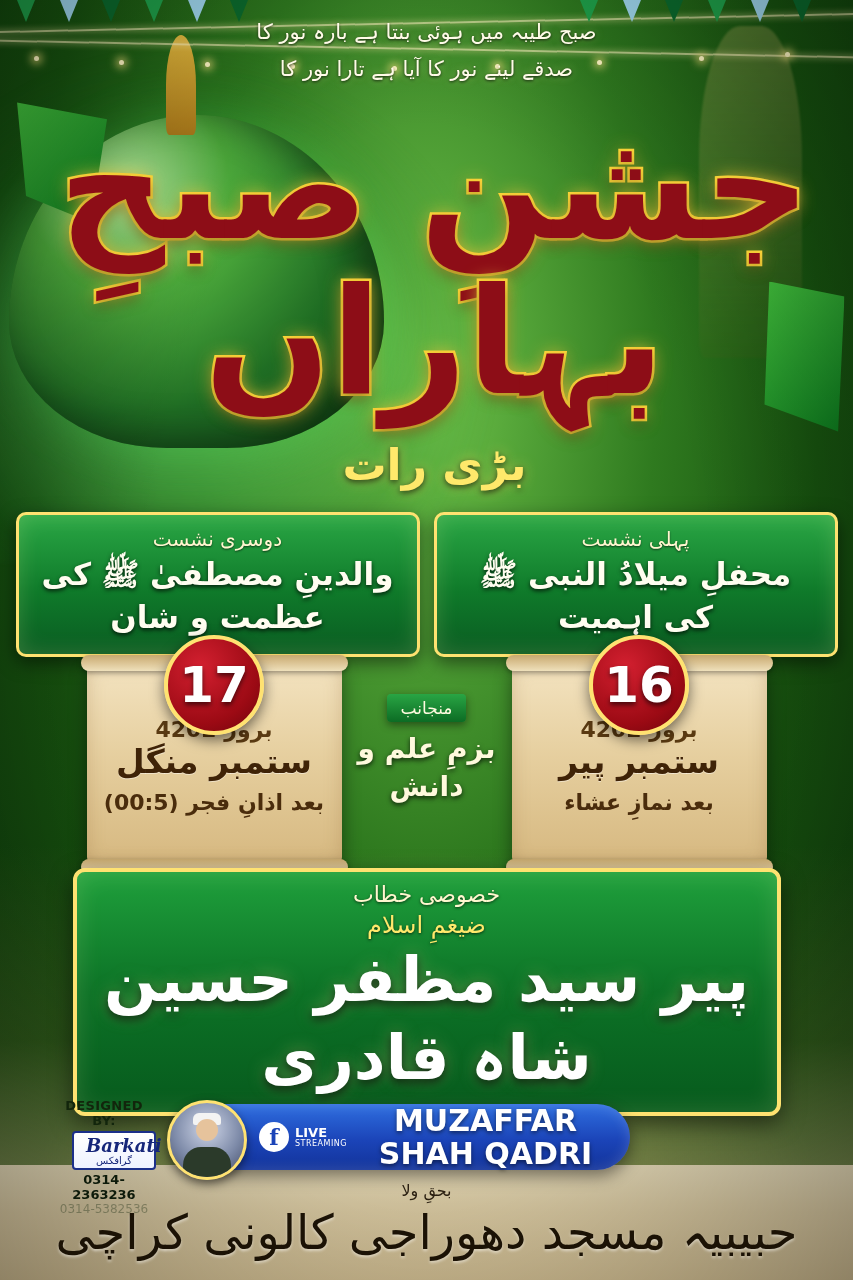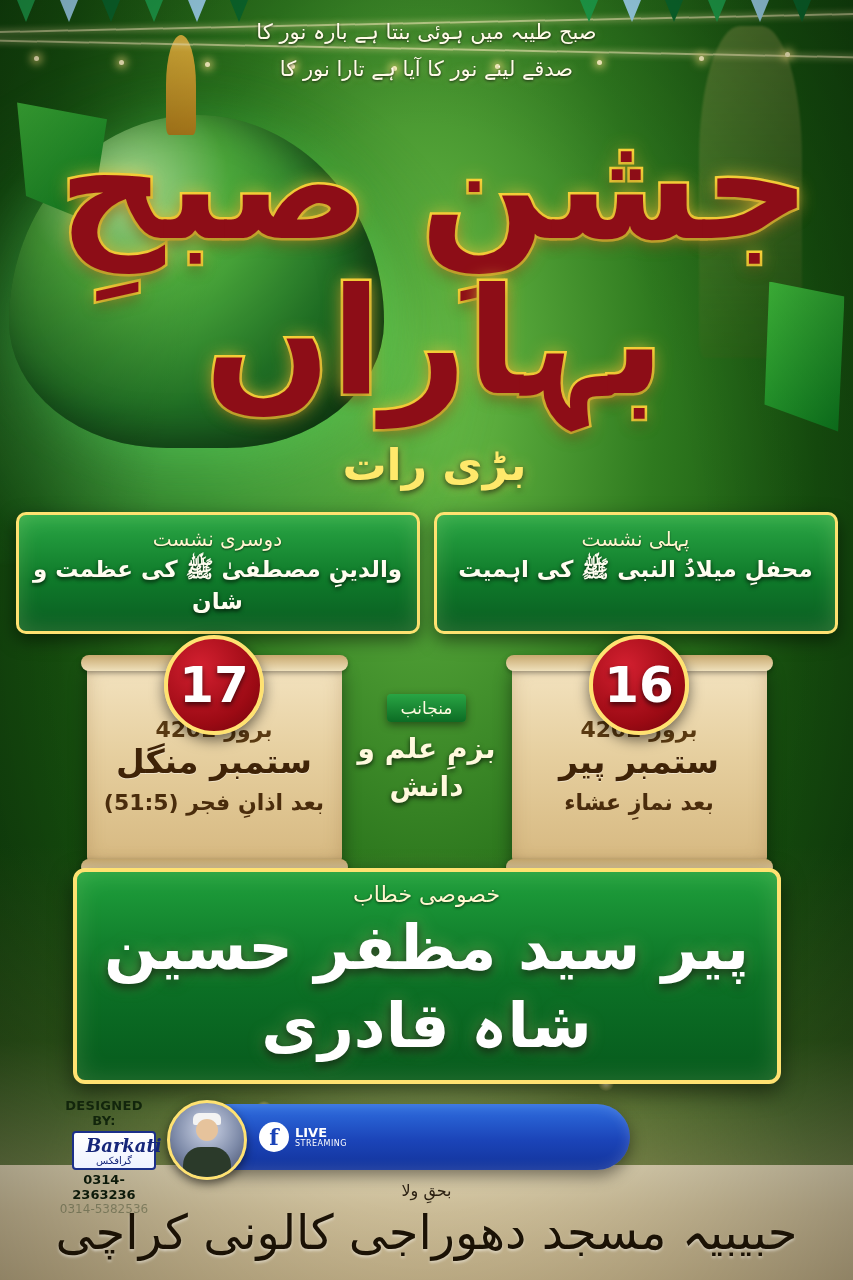--- a/index.html
+++ b/index.html
@@ -207,21 +207,21 @@
   .session .tag {
     display: block;
     color: #fff6cf;
     font-size: 20px;
     margin-bottom: 2px;
     text-shadow: 0 1px 2px rgba(0,0,0,0.6);
   }
   .session .topic {
     display: block;
     color: #fffdf0;
-    font-size: 23px;
+    font-size: 31px;
     font-weight: bold;
     line-height: 1.4;
     text-shadow: 0 2px 4px rgba(0,0,0,0.75);
   }
 
   
   .dates {
     position: absolute;
     top: 636px;
     left: 0;
@@ -595,41 +595,42 @@
       <span class="topic urdu">محفلِ میلادُ النبی ﷺ کی اہمیت</span>
     </div>
   </div>
 
   <div class="dates">
     <div class="scroll">
       <div class="daybadge">17</div>
       <div class="inner">
         <span class="year urdu">بروز 2024</span>
         <span class="month urdu">ستمبر منگل</span>
-        <span class="time urdu">بعد اذانِ فجر (5:15)</span>
+        <span class="time urdu">بعد اذانِ فجر (5:00)</span>
       </div>
     </div>
 
     <div class="center-badge">
       <span class="ribbon urdu">منجانب</span>
       <span class="bigline urdu">بزمِ علم و دانش</span>
     </div>
 
     <div class="scroll">
       <div class="daybadge">16</div>
       <div class="inner">
         <span class="year urdu">بروز 2024</span>
         <span class="month urdu">ستمبر پیر</span>
         <span class="time urdu">بعد نمازِ عشاء</span>
       </div>
     </div>
   </div>
 
   <div class="speaker-panel">
     <span class="khitab urdu">خصوصی خطاب</span>
+    <span class="honor urdu">ضیغمِ اسلام</span>
     <span class="name urdu">پیر سید مظفر حسین شاہ قادری</span>
   </div>
 
   <div class="designer">
     <div class="dlabel">DESIGNED BY:</div>
     <div class="dbox">
       <div class="dbrand">Barkati</div>
       <div class="dsub urdu">گرافکس</div>
     </div>
     <div class="dphone">0314-2363236</div>
@@ -641,20 +642,21 @@
       <div class="cap"></div>
       <div class="head"></div>
       <div class="body"></div>
     </div>
     <div class="fb">f</div>
     <div class="live">
       <span>LIVE</span>
       <small>STREAMING</small>
     </div>
     <div class="speaker-en">
+      <div>MUZAFFAR SHAH QADRI</div>
     </div>
   </div>
 
   <div class="venue">
     <span class="vlogo urdu">بحقِ ولا</span>
     <span class="vname urdu">حبیبیہ مسجد دھوراجی کالونی کراچی</span>
   </div>
 
   <div class="bg-vignette"></div>
 </div>

